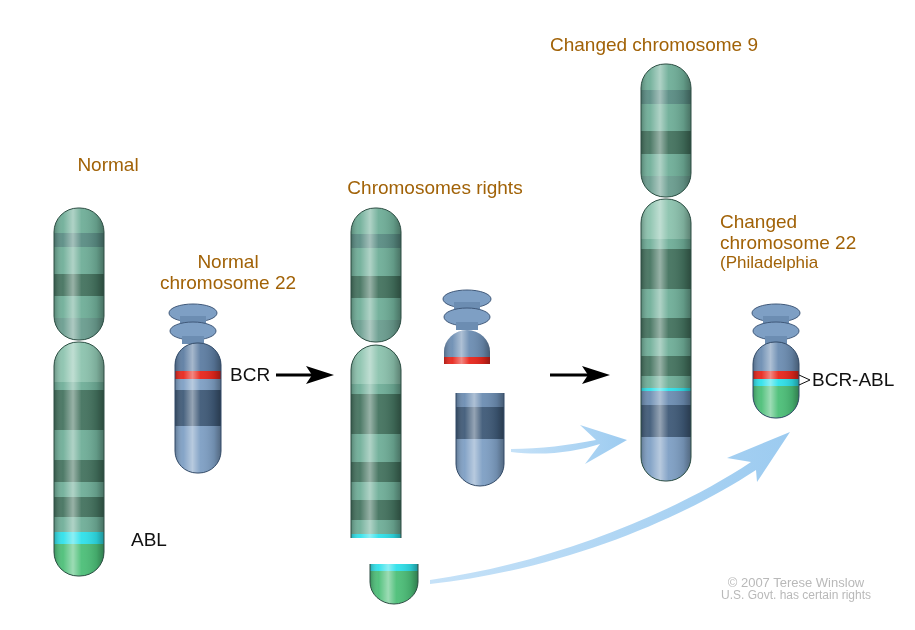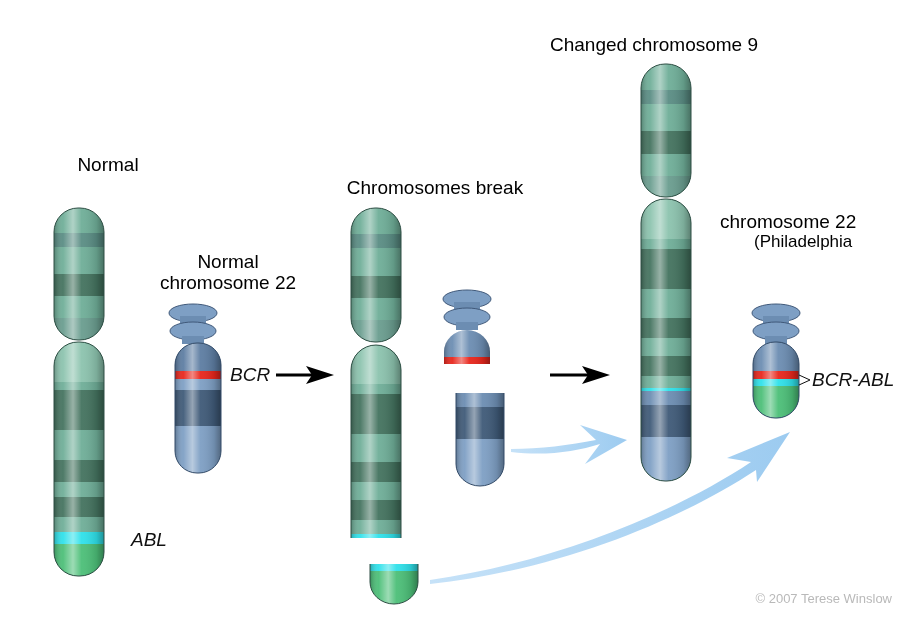--- a/index.html
+++ b/index.html
@@ -1,21 +1,21 @@
 <!DOCTYPE html>
 <html><head>
 <meta charset="utf-8">
 <style>
   html, body { margin: 0; padding: 0; background: #ffffff; }
   body { width: 915px; height: 630px; position: relative; overflow: hidden;
          font-family: "Liberation Sans", sans-serif; color: #111; }
-  .label { position: absolute; font-size: 19px; line-height: 21px; text-align: center; color: #000000; }
+  .label { position: absolute; font-size: 19px; line-height: 21px; text-align: center; color: #a16207; }
   .label.left { text-align: left; }
-  .small { font-size: 17px; line-height: 19px; margin-left: 34px; }
-  .gene { position: absolute; font-size: 19px; line-height: 20px; color: #111; font-style: italic; }
+  .small { font-size: 17px; line-height: 19px; }
+  .gene { position: absolute; font-size: 19px; line-height: 20px; color: #111; }
   .credit { position: absolute; font-size: 12px; line-height: 13px; color: #b9b9b9; text-align: right; }
   svg#art { position: absolute; left: 0; top: 0; }
 </style>
 </head>
 <body>
 
 <svg id="art" width="915" height="630" viewBox="0 0 915 630">
   <defs>
     <linearGradient id="gShadeH" x1="0" y1="0" x2="1" y2="0">
       <stop offset="0" stop-color="#000" stop-opacity="0.25"></stop>
@@ -214,31 +214,33 @@
 <div class="label" style="left:28px; top:154px; width:160px;">
   <div>Normal</div>
 </div>
 
 <div class="label" style="left:148px; top:251px; width:160px;">
   <div>Normal</div>
   <div>chromosome 22</div>
 </div>
 
 <div class="label" style="left:325px; top:177px; width:220px;">
-  <div>Chromosomes break</div>
+  <div>Chromosomes rights</div>
 </div>
 
 <div class="label" style="left:524px; top:34px; width:260px;">
   <div>Changed chromosome 9</div>
 </div>
 
 <div class="label left" style="left:720px; top:211px; width:190px;">
+  <div>Changed</div>
   <div>chromosome 22</div>
   <div class="small">(Philadelphia</div>
 </div>
 
 <div class="gene" style="left:131px; top:530px;">ABL</div>
 <div class="gene" style="left:230px; top:365px;">BCR</div>
 <div class="gene" style="left:812px; top:370px;text-align:center;">BCR-ABL</div>
 
-<div class="credit" style="left:700px; top:592px; width:192px;">
+<div class="credit" style="left:700px; top:576px; width:192px;text-align:center;">
   <div style="font-size:13px;">© 2007 Terese Winslow</div>
+  <div>U.S. Govt. has certain rights</div>
 </div>
 
 </body></html>

